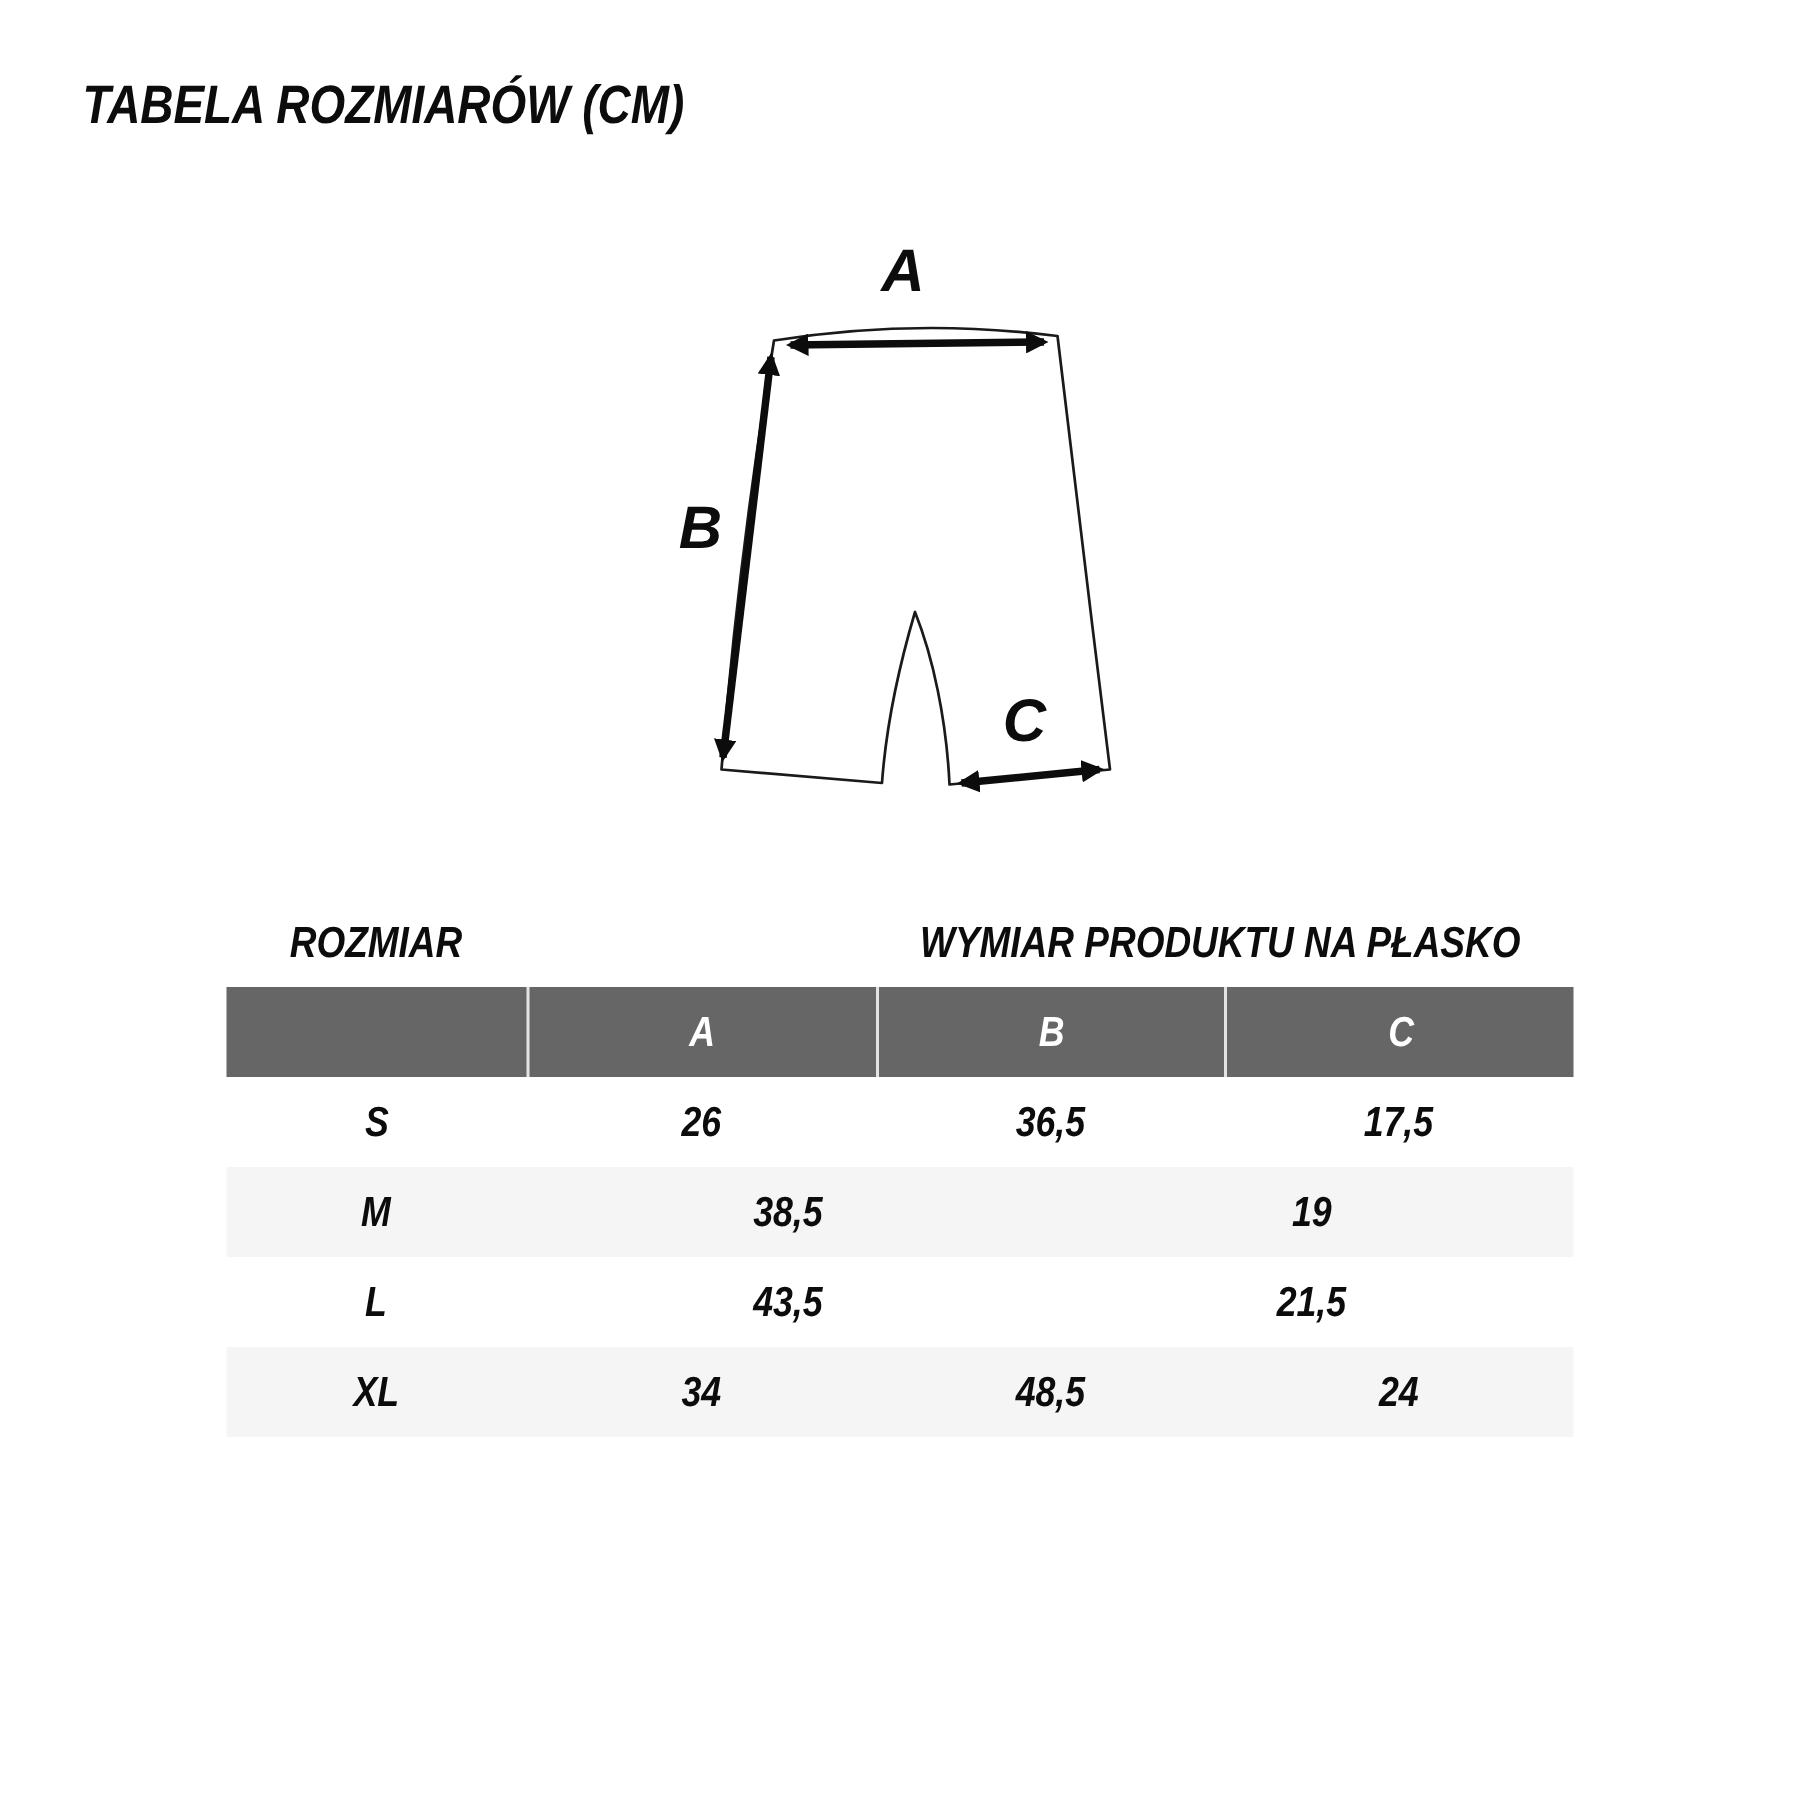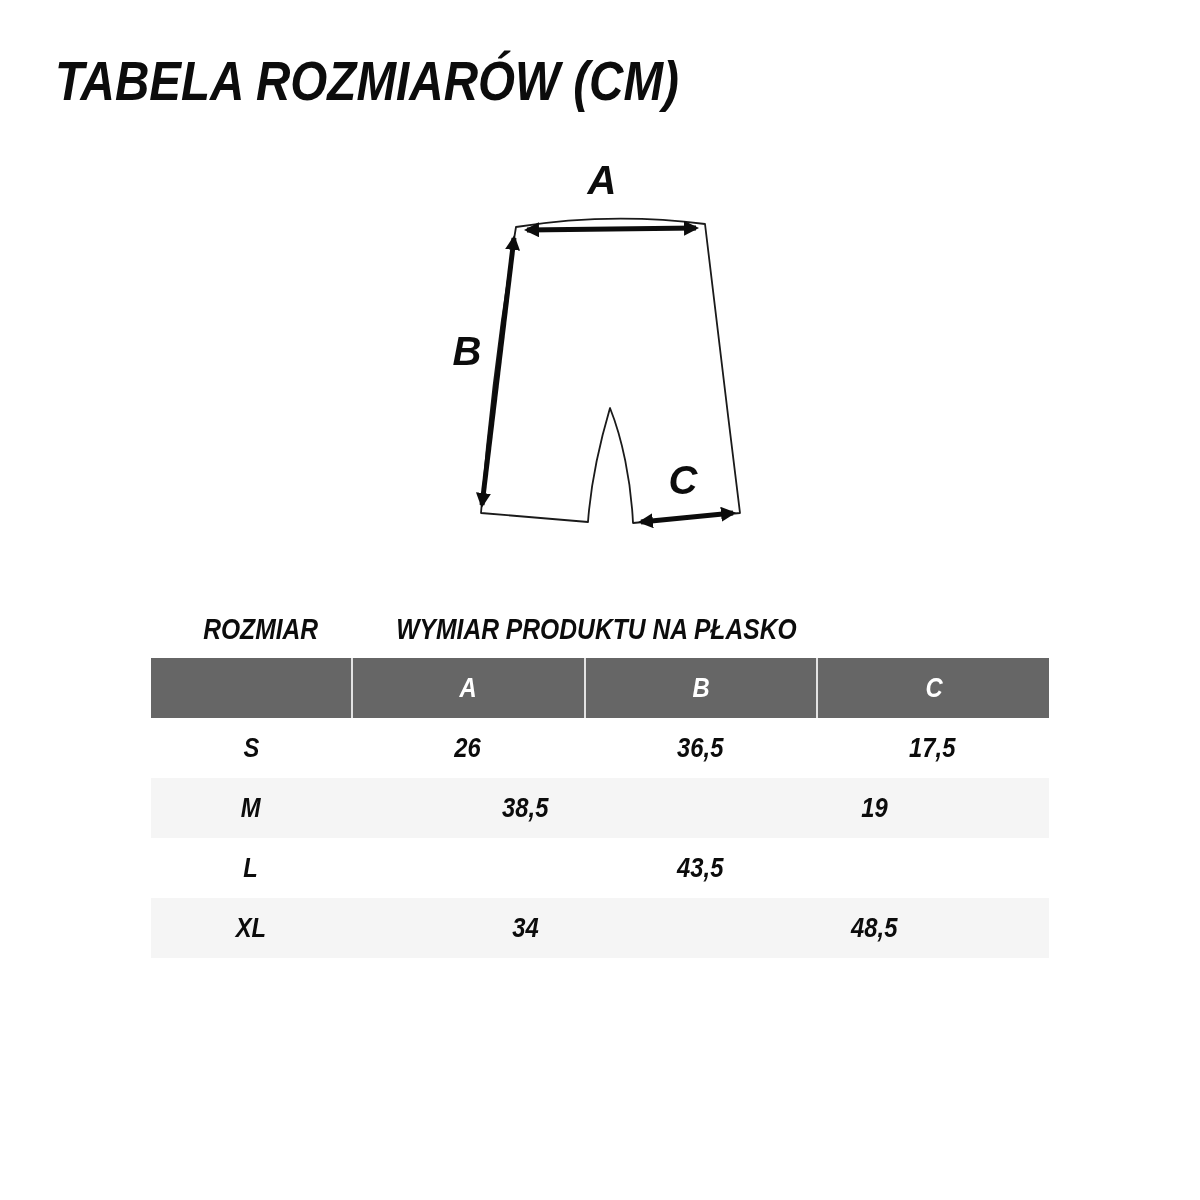--- a/index.html
+++ b/index.html
@@ -4,32 +4,32 @@
 <style>
   html,body{margin:0;padding:0;}
   body{
     width:1200px;height:1200px;position:relative;background:#ffffff;
     font-family:"Liberation Sans", sans-serif;
     font-style:italic;font-weight:bold;color:#0c0c0c;overflow:hidden;
   }
   .sqz{display:inline-block;transform:scaleX(.85);transform-origin:0 50%;white-space:nowrap;}
   .sqzc{display:inline-block;transform:scaleX(.85);transform-origin:50% 50%;white-space:nowrap;}
 
-  .page-title{position:absolute;left:55px;top:50px;font-size:56px;line-height:1.1;letter-spacing:0;}
+  .page-title{position:absolute;left:55px;top:50px;font-size:36px;line-height:1.1;letter-spacing:0;}
 
   .diagram{position:absolute;left:430px;top:150px;width:360px;height:430px;}
   .diagram .outline{fill:#ffffff;stroke:#1a1a1a;stroke-width:1.8;stroke-linejoin:round;}
   .diagram .dim{stroke:#0c0c0c;stroke-width:5;fill:none;}
   .diagram text{font-family:"Liberation Sans", sans-serif;font-style:italic;font-weight:bold;
     font-size:40px;fill:#0c0c0c;text-anchor:middle;}
 
-  .table-headings{position:absolute;left:161px;top:612px;width:898px;display:flex;
+  .table-headings{position:absolute;left:151px;top:612px;width:898px;display:flex;
     font-size:29px;line-height:34px;}
   .table-headings .h-size{width:200px;text-align:center;}
-  .table-headings .h-measure{flex:1;text-align:left;}
+  .table-headings .h-measure{flex:1;text-align:right;}
 
   .size-table{position:absolute;left:151px;top:658px;width:898px;font-size:28px;}
   .trow{display:flex;height:60px;align-items:center;text-align:center;}
   .trow .c0{width:200px;box-sizing:border-box;}
   .trow .c{flex:1;box-sizing:border-box;}
   .trow.thead{background:#666666;color:#ffffff;}
   .trow.thead .c{border-left:2px solid #e3e3e3;align-self:stretch;
     display:flex;align-items:center;justify-content:center;}
   .trow.thead .c0{align-self:stretch;}
   .trow.striped{background:#f5f5f5;}
@@ -95,20 +95,22 @@
 
   <div class="trow striped">
     <div class="c0"><span class="sqzc">M</span></div>
     <div class="c"><span class="sqzc">38,5</span></div>
     <div class="c"><span class="sqzc">19</span></div>
   </div>
 
   <div class="trow">
     <div class="c0"><span class="sqzc">L</span></div>
     <div class="c"><span class="sqzc">43,5</span></div>
+    <div class="c"><span class="sqzc">21,5</span></div>
   </div>
 
   <div class="trow striped">
     <div class="c0"><span class="sqzc">XL</span></div>
     <div class="c"><span class="sqzc">34</span></div>
     <div class="c"><span class="sqzc">48,5</span></div>
+    <div class="c"><span class="sqzc">24</span></div>
   </div>
 </div>
 
 </body></html>

